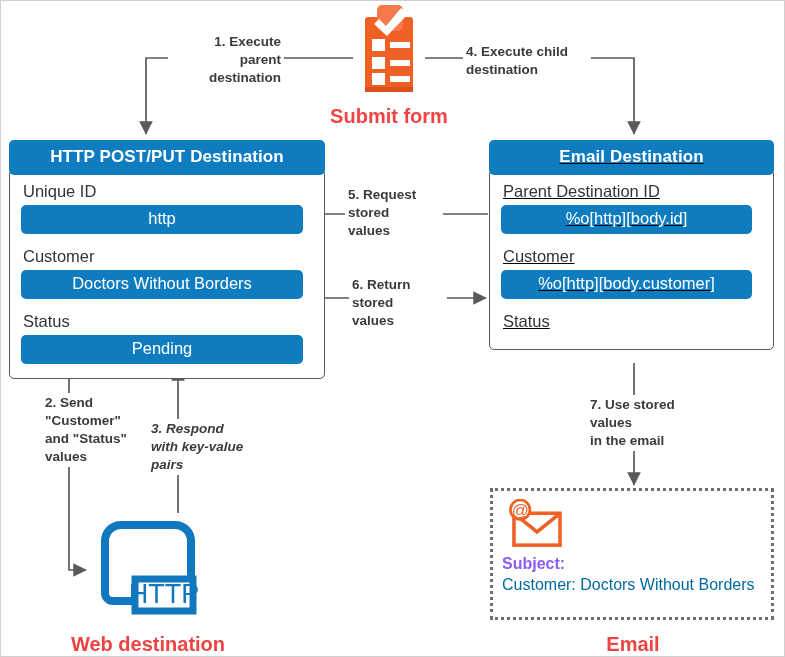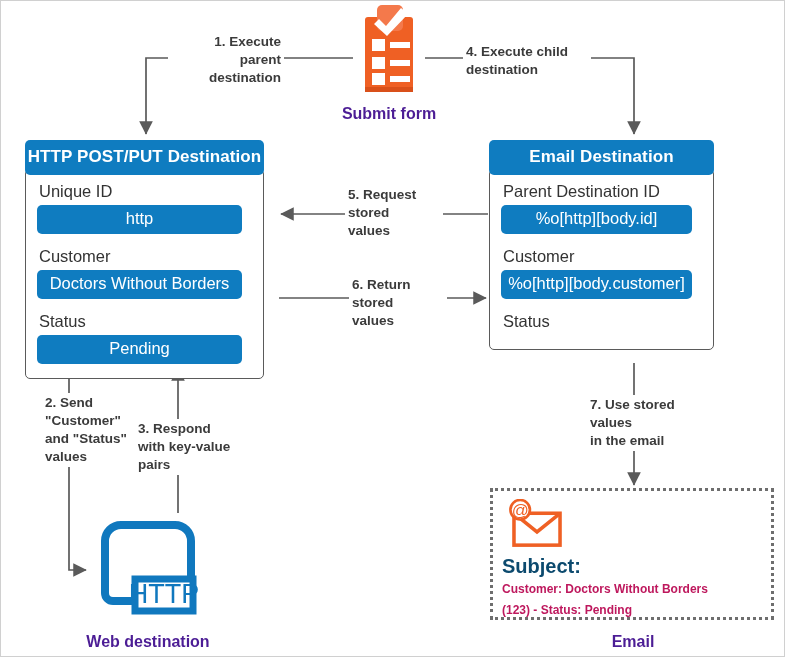--- a/index.html
+++ b/index.html
@@ -56,45 +56,45 @@
     position:absolute;
     font-size:13.5px;font-weight:bold;color:#3b3b3b;
     line-height:18px;
     background:#ffffff;
     padding:1px 3px;
   }
 
   
   .caption{
     position:absolute;
-    font-size:16px;font-weight:bold;color:#4c1d95;
+    font-size:20px;font-weight:bold;color:#ef4444;
     text-align:center;
   }
 
   
   .form-icon{position:absolute;left:352px;top:2px;width:72px;height:92px;}
 
   
   .webapp-icon{position:absolute;left:88px;top:510px;width:118px;height:106px;}
 
   
   .email-box{
     position:absolute;left:489px;top:487px;
     width:284px;height:132px;
     border:3px dotted #6e6e6e;
     background:#ffffff;
     padding:6px 9px;
     box-sizing:border-box;
   }
   .email-subject{
-    font-size:20px;font-weight:bold;color:#0c4a6e;
+    font-size:16px;font-weight:bold;color:#8b5cf6;
     margin:0 0 1px 0;
   }
   .email-line{
-    font-size:12px;color:#be185d;line-height:21px;font-weight:bold;
+    font-size:16px;color:#0369a1;line-height:21px;
   }
 </style>
 </head>
 <body>
 
 <div id="canvas">
 
   <svg class="wires" viewBox="0 0 783 655" xmlns="http://www.w3.org/2000/svg">
     <defs>
       <marker id="ah" markerWidth="9" markerHeight="9" refX="7.5" refY="4" orient="auto">
@@ -128,46 +128,46 @@
       <rect x="19" y="36" width="13" height="12" fill="#ffffff"></rect>
       <rect x="37" y="39" width="20" height="6" fill="#ffffff"></rect>
       <rect x="19" y="54" width="13" height="12" fill="#ffffff"></rect>
       <rect x="37" y="57" width="20" height="6" fill="#ffffff"></rect>
       <rect x="19" y="70" width="13" height="12" fill="#ffffff"></rect>
       <rect x="37" y="73" width="20" height="6" fill="#ffffff"></rect>
     </svg>
   </div>
   <div class="caption" style="left:306px;top:104px;width:164px;">Submit form</div>
 
-  <div class="card" style="left:24px;top:139px;width:239px;">
+  <div class="card" style="left:8px;top:139px;width:316px;">
     <div class="card-head">HTTP POST/PUT Destination</div>
     <div class="card-body">
       <div class="field-label">Unique ID</div>
       <div class="field-value">http</div>
       <div class="field-label">Customer</div>
       <div class="field-value">Doctors Without Borders</div>
       <div class="field-label">Status</div>
       <div class="field-value last">Pending</div>
     </div>
   </div>
 
-  <div class="card" style="left:488px;top:139px;width:225px;">
+  <div class="card" style="left:488px;top:139px;width:285px;text-decoration:underline;">
     <div class="card-head">Email Destination</div>
     <div class="card-body">
       <div class="field-label">Parent Destination ID</div>
       <div class="field-value">%o[http][body.id]</div>
       <div class="field-label">Customer</div>
       <div class="field-value">%o[http][body.customer]</div>
       <div class="field-label">Status</div>
     </div>
   </div>
 
   <div class="step" style="left:167px;top:31px;width:110px;text-align:right;">1. Execute<br>parent<br>destination</div>
   <div class="step" style="left:21px;top:392px;width:108px;margin-left:20px;">2. Send<br>"Customer"<br>and "Status"<br>values</div>
-  <div class="step" style="left:134px;top:418px;width:112px;">3. Respond<br>with key-value<br>pairs</div>
+  <div class="step" style="left:147px;top:418px;width:112px;font-style:italic;">3. Respond<br>with key-value<br>pairs</div>
   <div class="step" style="left:462px;top:41px;width:122px;">4. Execute child<br>destination</div>
   <div class="step" style="left:344px;top:184px;width:92px;">5. Request<br>stored<br>values</div>
   <div class="step" style="left:348px;top:274px;width:92px;">6. Return<br>stored<br>values</div>
   <div class="step" style="left:586px;top:394px;width:112px;">7. Use stored<br>values<br>in the email</div>
 
   <div class="webapp-icon">
     <svg viewBox="0 0 118 106" width="118" height="106" xmlns="http://www.w3.org/2000/svg">
       <path d="M16,55 L16,30 A16,16 0 0 1 32,14 L86,14 A16,16 0 0 1 102,30 L102,74" fill="none" stroke="#1078be" stroke-width="8" stroke-linecap="butt"></path>
       <path d="M16,55 L16,82 A8,8 0 0 0 24,90 L46,90" fill="none" stroke="#1078be" stroke-width="8" stroke-linecap="butt"></path>
       <rect x="46" y="68" width="58" height="32" fill="#ffffff" stroke="#1078be" stroke-width="7"></rect>
@@ -180,17 +180,16 @@
     <div style="margin:2px 0 4px 4px;">
       <svg viewBox="0 0 70 54" width="62" height="48" xmlns="http://www.w3.org/2000/svg">
         <rect x="9" y="16" width="52" height="36" fill="none" stroke="#ef6024" stroke-width="4"></rect>
         <path d="M9,16 L35,37 L61,16" fill="none" stroke="#ef6024" stroke-width="4"></path>
         <circle cx="16" cy="12" r="11" fill="#ffffff" stroke="#ef6024" stroke-width="3"></circle>
         <text x="16" y="19" font-family="Liberation Sans, sans-serif" font-size="19" fill="#ef6024" text-anchor="middle">@</text>
       </svg>
     </div>
     <div class="email-subject">Subject:</div>
     <div class="email-line">Customer: Doctors Without Borders</div>
-    <div class="email-line">(123) - Status: Pending</div>
   </div>
   <div class="caption" style="left:551px;top:632px;width:162px;">Email</div>
 
 </div>
 
 </body></html>

